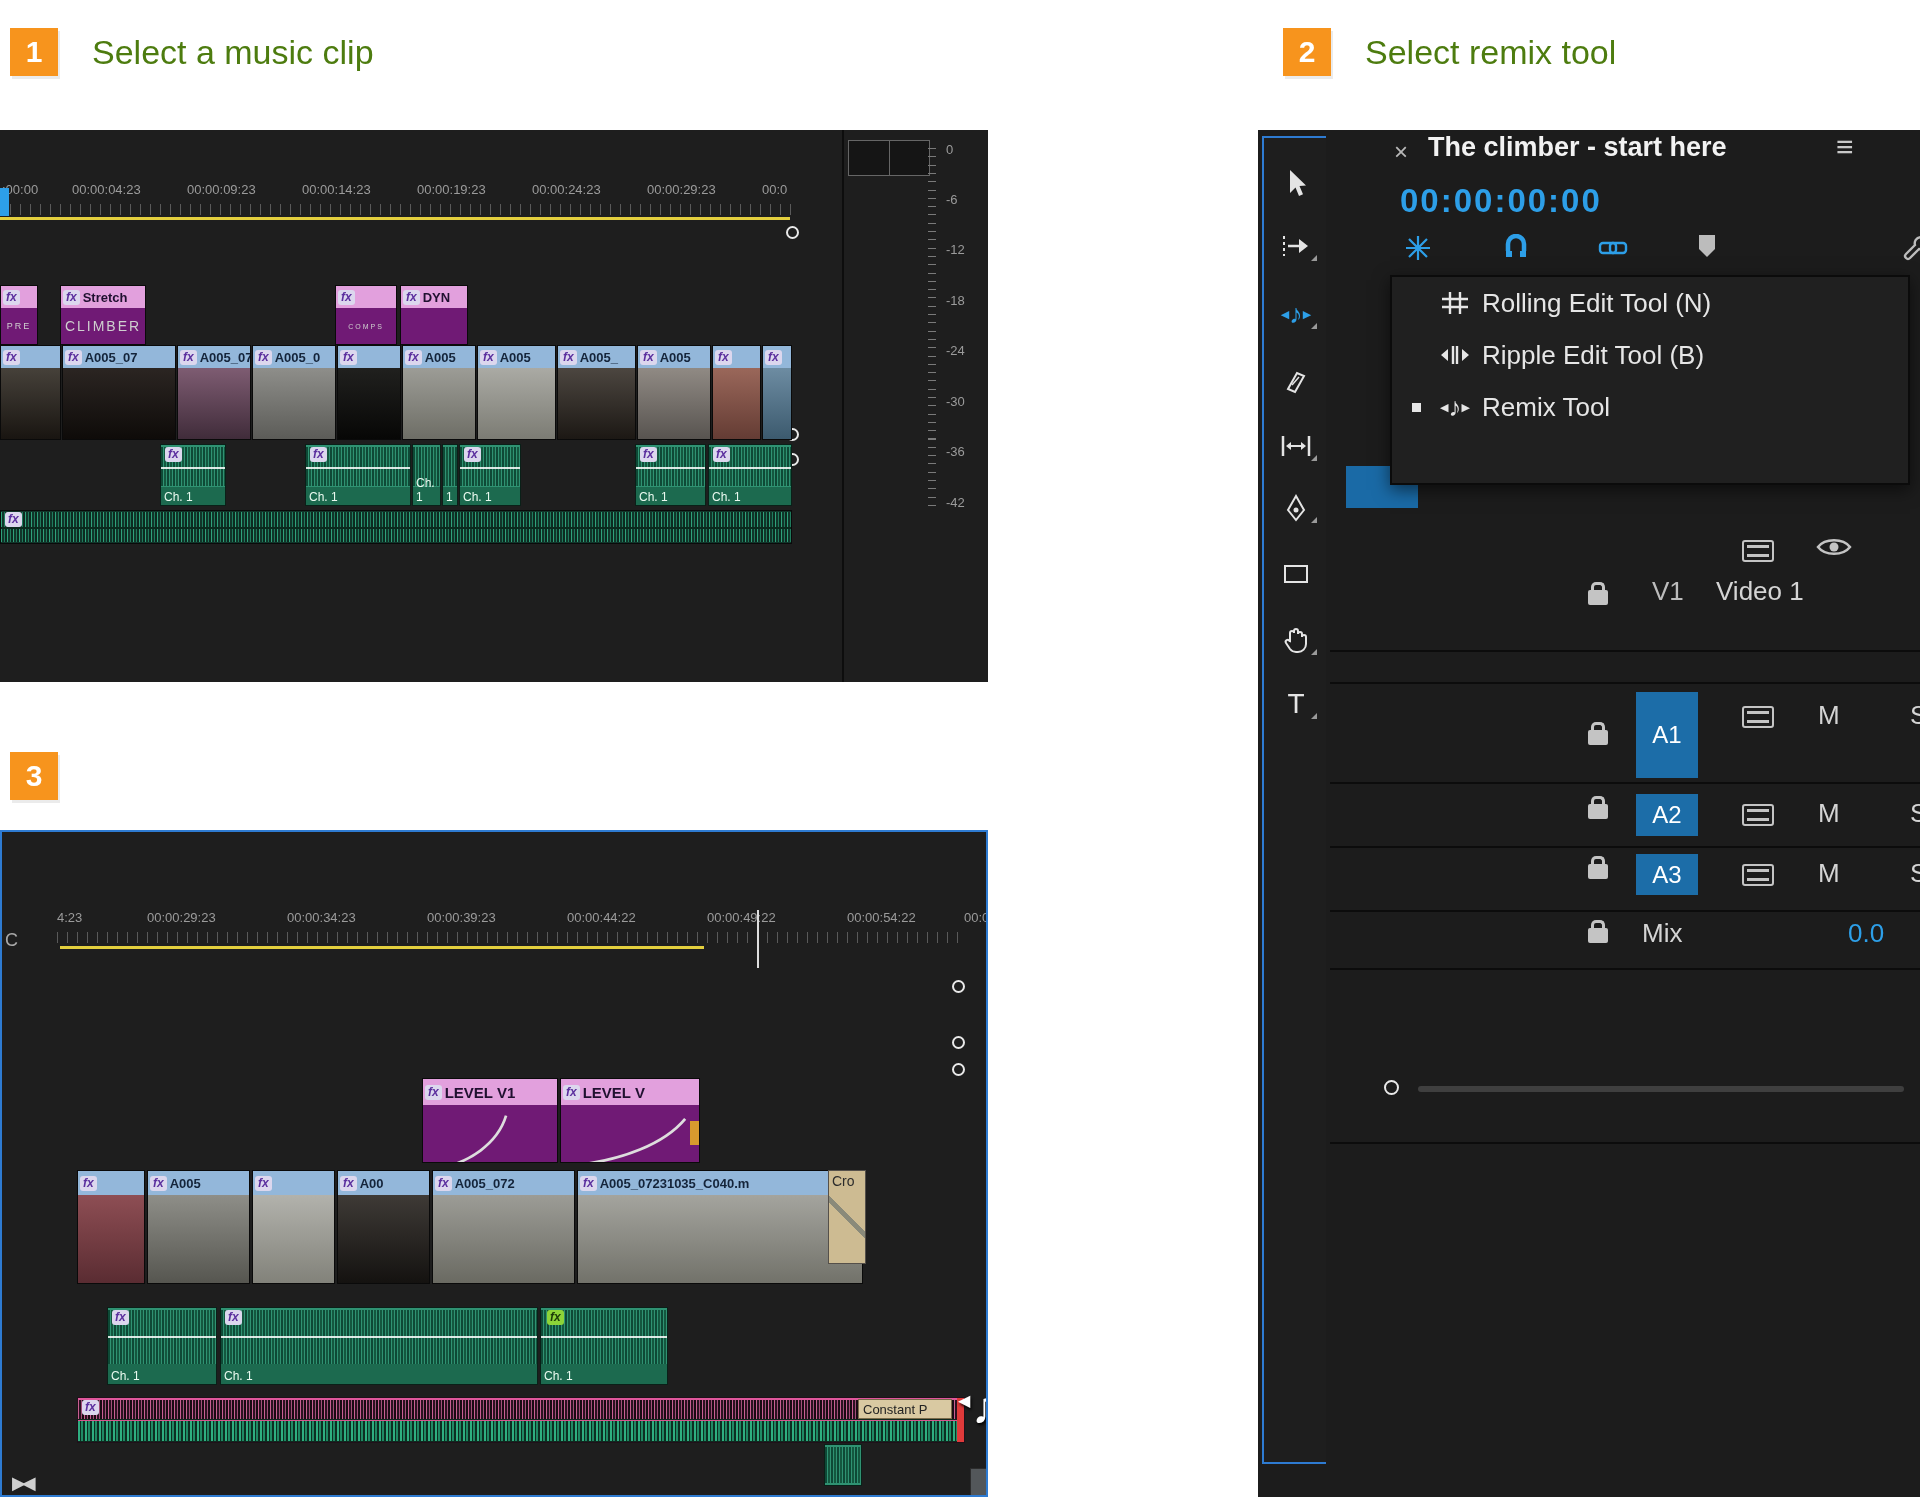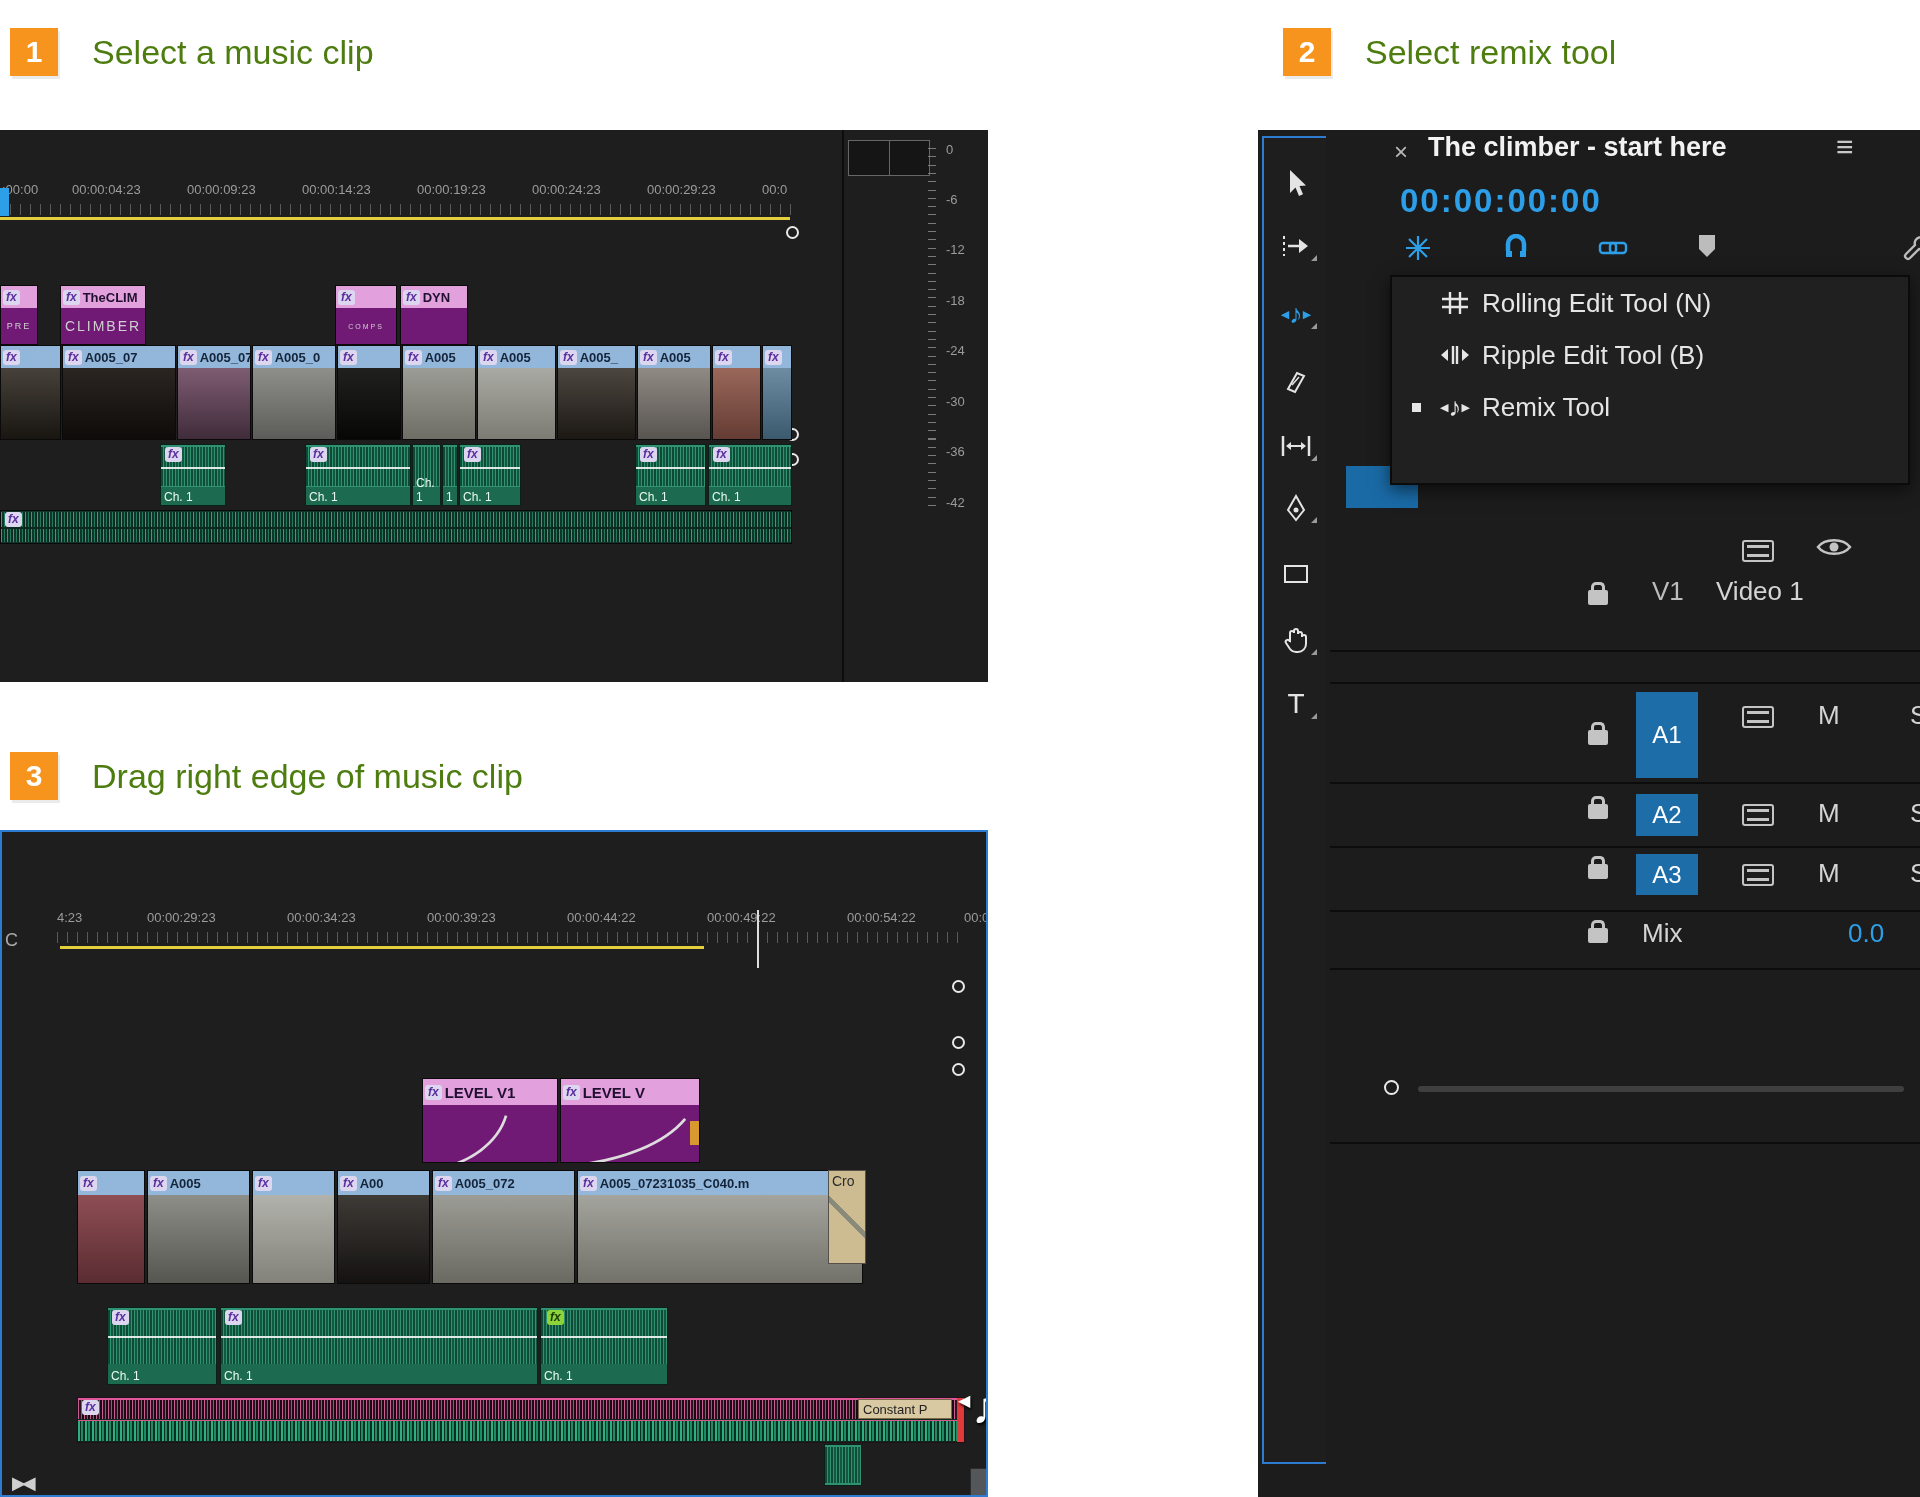--- a/index.html
+++ b/index.html
@@ -75,21 +75,20 @@
 <div class="step" style="left:10px;top:28px">
   <div class="badge">1</div>
   <div class="steplabel">Select a music clip</div>
 </div>
 <div class="step" style="left:1283px;top:28px">
   <div class="badge">2</div>
   <div class="steplabel">Select remix tool</div>
 </div>
 <div class="step" style="left:10px;top:752px">
   <div class="badge">3</div>
-  <div class="steplabel">Drag right edge of music clip</div>
 </div>
 
 <div class="panel" style="left:0;top:130px;width:988px;height:552px">
 
   <div class="r" style="left:0;top:46px;width:792px;height:44px">
     <span class="rlabel" style="left:2px;top:6px">:00:00</span>
     <span class="rlabel" style="left:72px;top:6px">00:00:04:23</span>
     <span class="rlabel" style="left:187px;top:6px">00:00:09:23</span>
     <span class="rlabel" style="left:302px;top:6px">00:00:14:23</span>
     <span class="rlabel" style="left:417px;top:6px">00:00:19:23</span>
@@ -108,21 +107,21 @@
     <div class="phead">
         <span class="fxb">fx</span>
       </div>
     <div class="pbody">
         <span>PRE</span>
       </div>
   </div>
   <div class="pclip" style="left:60px;top:155px;width:86px;height:60px">
     <div class="phead">
         <span class="fxb">fx</span>
-        <span>TheCLIM</span>
+        <span>Stretch</span>
       </div>
     <div class="pbody">
         <span style="font-size:14px">CLIMBER</span>
       </div>
   </div>
   <div class="pclip" style="left:335px;top:155px;width:62px;height:60px">
     <div class="phead">
         <span class="fxb">fx</span>
       </div>
     <div class="pbody">

